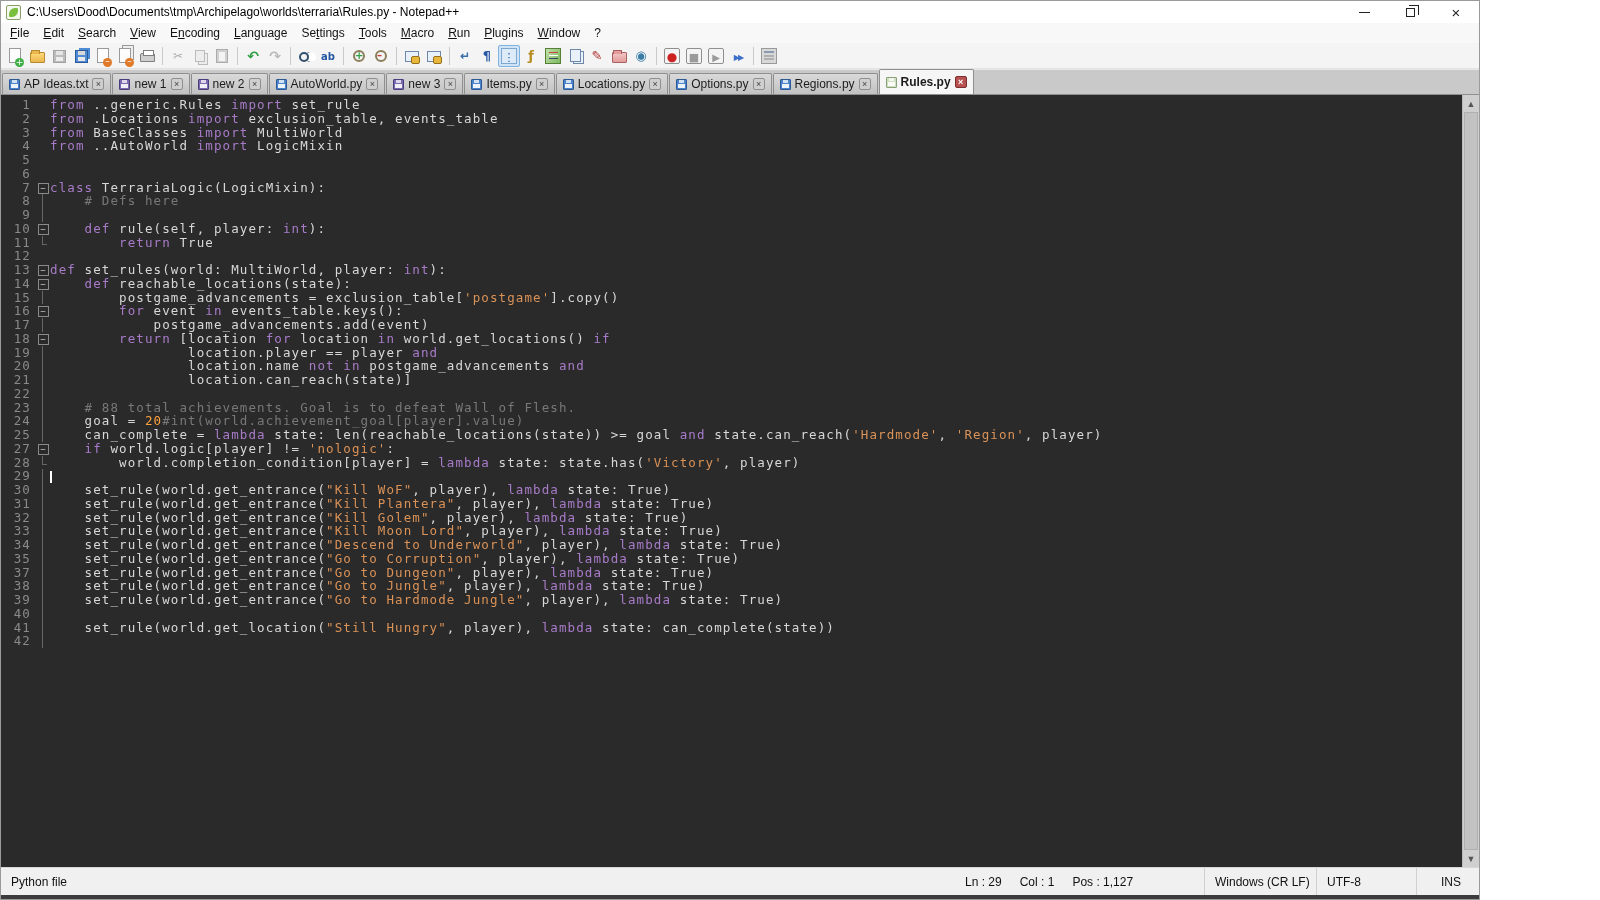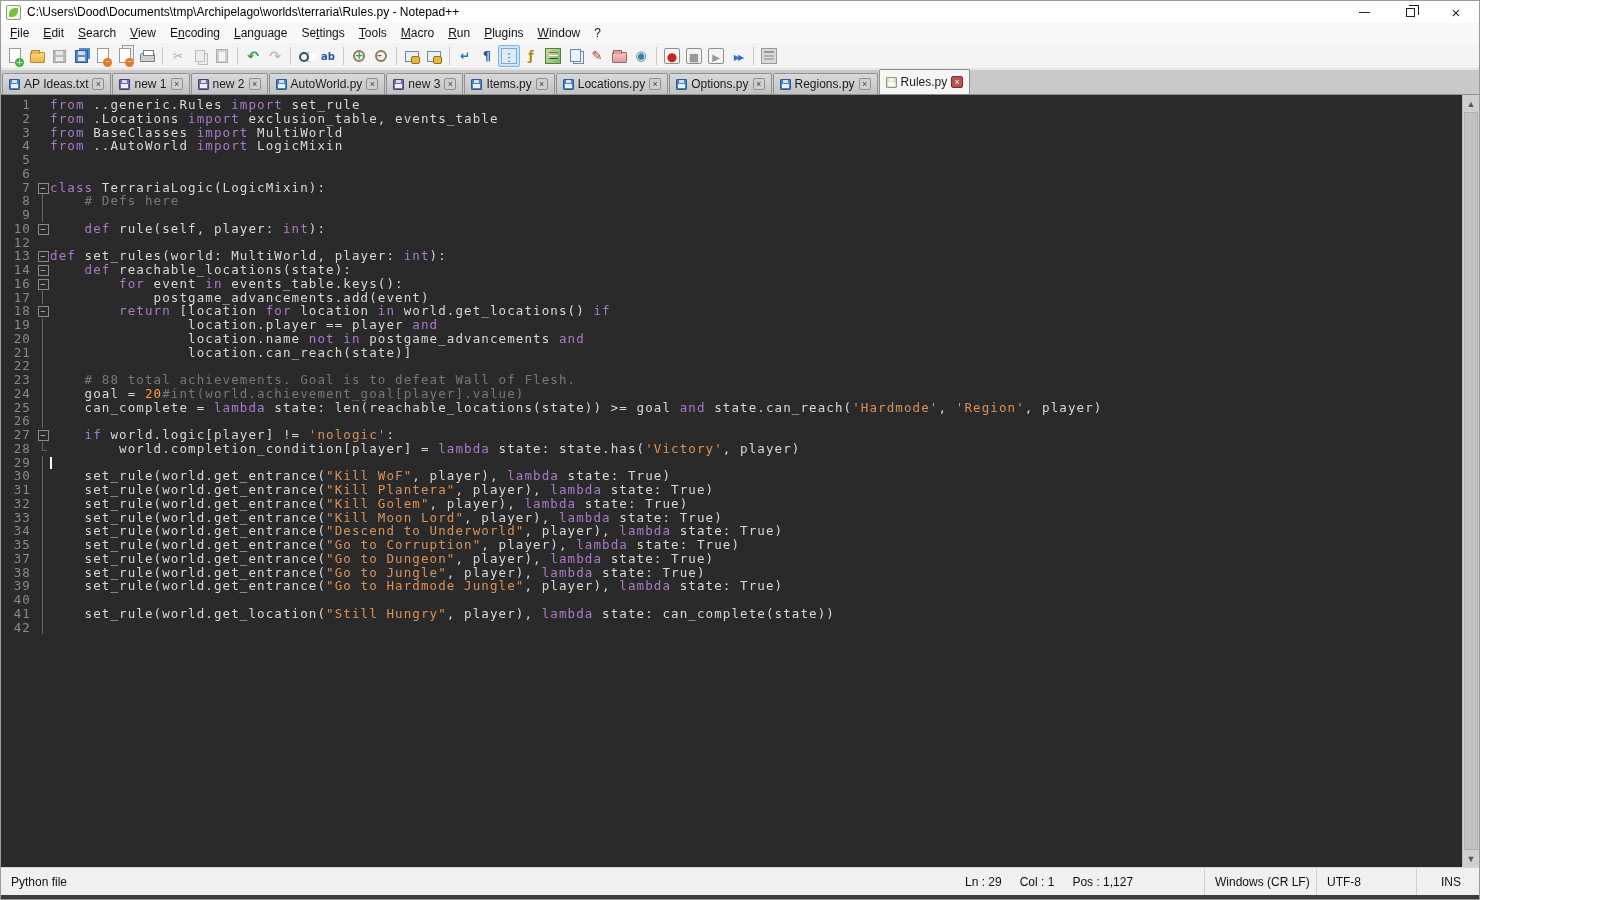--- a/index.html
+++ b/index.html
@@ -77,21 +77,21 @@
   .ico-macro-stop{border:1px solid #8f8f8f;border-radius:2px}
   .ico-macro-play::before{content:"▶";color:#9a9a9a;font-size:10px}
   .ico-macro-play{border:1px solid #8f8f8f;border-radius:2px}
   .ico-macro-multi::before{content:"▶▶";color:#3a6ec8;font-size:8px;letter-spacing:-2px}
   .ico-macro-save{background:#d8d8d8;border:1px solid #9a9a9a}
   .ico-macro-save::before{content:"";position:absolute;left:2px;top:2px;width:10px;height:2px;background:#8a9ab0;box-shadow:0 4px 0 #b0b0b0,0 7px 0 #b0b0b0}
 
   
   .tabbar{height:25px;background:#c9c9c9;display:flex;align-items:flex-end;padding-left:1px;flex:0 0 auto;border-top:1px solid #e8e8e8}
   .tab{display:flex;align-items:center;gap:4px;height:21px;padding:0 6px;background:linear-gradient(#d9d9d9,#c2c2c2);border:1px solid #8f8f8f;border-bottom:none;border-radius:2px 2px 0 0;margin-right:1px;font-size:12px;color:#1c1c1c;white-space:nowrap}
-  .tab.active{height:25px;background:#f6f6f6;font-weight:normal;position:relative;z-index:2}
+  .tab.active{height:25px;background:#f6f6f6;font-weight:bold;position:relative;z-index:2}
   .floppy{width:11px;height:11px;border-radius:1px;position:relative;display:inline-block}
   .fl-blue{background:#4a85cc;border:1px solid #2d5a94}
   .fl-purple{background:#7a68b0;border:1px solid #4a3f7a}
   .fl-light{background:#cfe0c0;border:1px solid #8aa07a}
   .floppy::before{content:"";position:absolute;left:2px;top:0;width:5px;height:3px;background:rgba(255,255,255,.75)}
   .floppy::after{content:"";position:absolute;left:1px;bottom:1px;width:7px;height:4px;background:rgba(255,255,255,.9)}
   .tab-close{width:12px;height:12px;font-size:9px;line-height:11px;text-align:center;color:#444;background:#cfcfcf;border:1px solid #8f8f8f;border-radius:2px}
   .tab.active .tab-close{background:#b85252;border-color:#7d2f2f;color:#fff}
 
   
@@ -348,34 +348,35 @@
         <div class="line"><span class="ln">1</span><span class="fold"></span><span class="code"><span class="t-k">from</span><span class="t-d"> ..generic.Rules </span><span class="t-k">import</span><span class="t-d"> set_rule</span></span></div>
         <div class="line"><span class="ln">2</span><span class="fold"></span><span class="code"><span class="t-k">from</span><span class="t-d"> .Locations </span><span class="t-k">import</span><span class="t-d"> exclusion_table, events_table</span></span></div>
         <div class="line"><span class="ln">3</span><span class="fold"></span><span class="code"><span class="t-k">from</span><span class="t-d"> BaseClasses </span><span class="t-k">import</span><span class="t-d"> MultiWorld</span></span></div>
         <div class="line"><span class="ln">4</span><span class="fold"></span><span class="code"><span class="t-k">from</span><span class="t-d"> ..AutoWorld </span><span class="t-k">import</span><span class="t-d"> LogicMixin</span></span></div>
         <div class="line"><span class="ln">5</span><span class="fold"></span><span class="code"></span></div>
         <div class="line"><span class="ln">6</span><span class="fold"></span><span class="code"></span></div>
         <div class="line"><span class="ln">7</span><span class="fold f-b"></span><span class="code"><span class="t-k">class</span><span class="t-d"> TerrariaLogic(LogicMixin):</span></span></div>
         <div class="line"><span class="ln">8</span><span class="fold f-l"></span><span class="code"><span class="t-c">    # Defs here</span></span></div>
         <div class="line"><span class="ln">9</span><span class="fold f-l"></span><span class="code"></span></div>
         <div class="line"><span class="ln">10</span><span class="fold f-b"></span><span class="code"><span class="t-d">    </span><span class="t-k">def</span><span class="t-d"> rule(self, player: </span><span class="t-k">int</span><span class="t-d">):</span></span></div>
+        <div class="line"><span class="ln">11</span><span class="fold f-e"></span><span class="code"><span class="t-d">        </span><span class="t-k">return</span><span class="t-d"> True</span></span></div>
         <div class="line"><span class="ln">12</span><span class="fold"></span><span class="code"></span></div>
         <div class="line"><span class="ln">13</span><span class="fold f-b"></span><span class="code"><span class="t-k">def</span><span class="t-d"> set_rules(world: MultiWorld, player: </span><span class="t-k">int</span><span class="t-d">):</span></span></div>
         <div class="line"><span class="ln">14</span><span class="fold f-b"></span><span class="code"><span class="t-d">    </span><span class="t-k">def</span><span class="t-d"> reachable_locations(state):</span></span></div>
+        <div class="line"><span class="ln">15</span><span class="fold f-l"></span><span class="code"><span class="t-d">        postgame_advancements = exclusion_table[</span><span class="t-s">'postgame'</span><span class="t-d">].copy()</span></span></div>
         <div class="line"><span class="ln">16</span><span class="fold f-b"></span><span class="code"><span class="t-d">        </span><span class="t-k">for</span><span class="t-d"> event </span><span class="t-k">in</span><span class="t-d"> events_table.keys():</span></span></div>
         <div class="line"><span class="ln">17</span><span class="fold f-l"></span><span class="code"><span class="t-d">            postgame_advancements.add(event)</span></span></div>
         <div class="line"><span class="ln">18</span><span class="fold f-b"></span><span class="code"><span class="t-d">        </span><span class="t-k">return</span><span class="t-d"> [location </span><span class="t-k">for</span><span class="t-d"> location </span><span class="t-k">in</span><span class="t-d"> world.get_locations() </span><span class="t-k">if</span></span></div>
         <div class="line"><span class="ln">19</span><span class="fold f-l"></span><span class="code"><span class="t-d">                location.player == player </span><span class="t-k">and</span></span></div>
         <div class="line"><span class="ln">20</span><span class="fold f-l"></span><span class="code"><span class="t-d">                location.name </span><span class="t-k">not</span><span class="t-d"> </span><span class="t-k">in</span><span class="t-d"> postgame_advancements </span><span class="t-k">and</span></span></div>
         <div class="line"><span class="ln">21</span><span class="fold f-l"></span><span class="code"><span class="t-d">                location.can_reach(state)]</span></span></div>
         <div class="line"><span class="ln">22</span><span class="fold f-l"></span><span class="code"></span></div>
         <div class="line"><span class="ln">23</span><span class="fold f-l"></span><span class="code"><span class="t-c">    # 88 total achievements. Goal is to defeat Wall of Flesh.</span></span></div>
         <div class="line"><span class="ln">24</span><span class="fold f-l"></span><span class="code"><span class="t-d">    goal = </span><span class="t-n">20</span><span class="t-c">#int(world.achievement_goal[player].value)</span></span></div>
         <div class="line"><span class="ln">25</span><span class="fold f-l"></span><span class="code"><span class="t-d">    can_complete = </span><span class="t-k">lambda</span><span class="t-d"> state: len(reachable_locations(state)) &gt;= goal </span><span class="t-k">and</span><span class="t-d"> state.can_reach(</span><span class="t-s">'Hardmode'</span><span class="t-d">, </span><span class="t-s">'Region'</span><span class="t-d">, player)</span></span></div>
-        <div class="line"><span class="ln">26</span><span class="fold f-l"></span><span class="code"></span></div>
         <div class="line"><span class="ln">27</span><span class="fold f-b"></span><span class="code"><span class="t-d">    </span><span class="t-k">if</span><span class="t-d"> world.logic[player] != </span><span class="t-s">'nologic'</span><span class="t-d">:</span></span></div>
         <div class="line"><span class="ln">28</span><span class="fold f-e"></span><span class="code"><span class="t-d">        world.completion_condition[player] = </span><span class="t-k">lambda</span><span class="t-d"> state: state.has(</span><span class="t-s">'Victory'</span><span class="t-d">, player)</span></span></div>
         <div class="line"><span class="ln">29</span><span class="fold f-l"></span><span class="code"><span class="caret"></span></span></div>
         <div class="line"><span class="ln">30</span><span class="fold f-l"></span><span class="code"><span class="t-d">    set_rule(world.get_entrance(</span><span class="t-s">"Kill WoF"</span><span class="t-d">, player), </span><span class="t-k">lambda</span><span class="t-d"> state: True)</span></span></div>
         <div class="line"><span class="ln">31</span><span class="fold f-l"></span><span class="code"><span class="t-d">    set_rule(world.get_entrance(</span><span class="t-s">"Kill Plantera"</span><span class="t-d">, player), </span><span class="t-k">lambda</span><span class="t-d"> state: True)</span></span></div>
         <div class="line"><span class="ln">32</span><span class="fold f-l"></span><span class="code"><span class="t-d">    set_rule(world.get_entrance(</span><span class="t-s">"Kill Golem"</span><span class="t-d">, player), </span><span class="t-k">lambda</span><span class="t-d"> state: True)</span></span></div>
         <div class="line"><span class="ln">33</span><span class="fold f-l"></span><span class="code"><span class="t-d">    set_rule(world.get_entrance(</span><span class="t-s">"Kill Moon Lord"</span><span class="t-d">, player), </span><span class="t-k">lambda</span><span class="t-d"> state: True)</span></span></div>
         <div class="line"><span class="ln">34</span><span class="fold f-l"></span><span class="code"><span class="t-d">    set_rule(world.get_entrance(</span><span class="t-s">"Descend to Underworld"</span><span class="t-d">, player), </span><span class="t-k">lambda</span><span class="t-d"> state: True)</span></span></div>
         <div class="line"><span class="ln">35</span><span class="fold f-l"></span><span class="code"><span class="t-d">    set_rule(world.get_entrance(</span><span class="t-s">"Go to Corruption"</span><span class="t-d">, player), </span><span class="t-k">lambda</span><span class="t-d"> state: True)</span></span></div>
         <div class="line"><span class="ln">37</span><span class="fold f-l"></span><span class="code"><span class="t-d">    set_rule(world.get_entrance(</span><span class="t-s">"Go to Dungeon"</span><span class="t-d">, player), </span><span class="t-k">lambda</span><span class="t-d"> state: True)</span></span></div>

